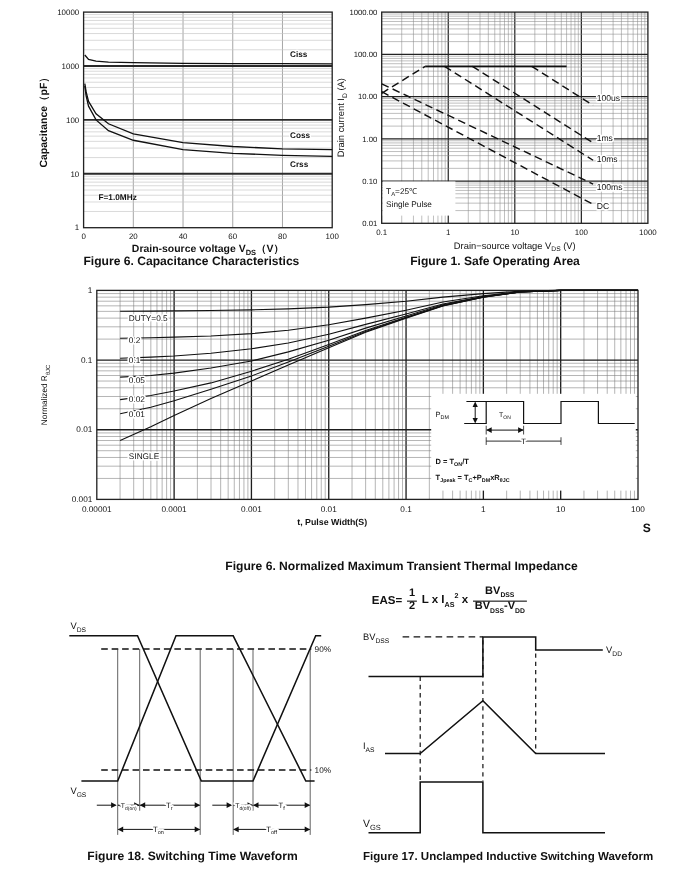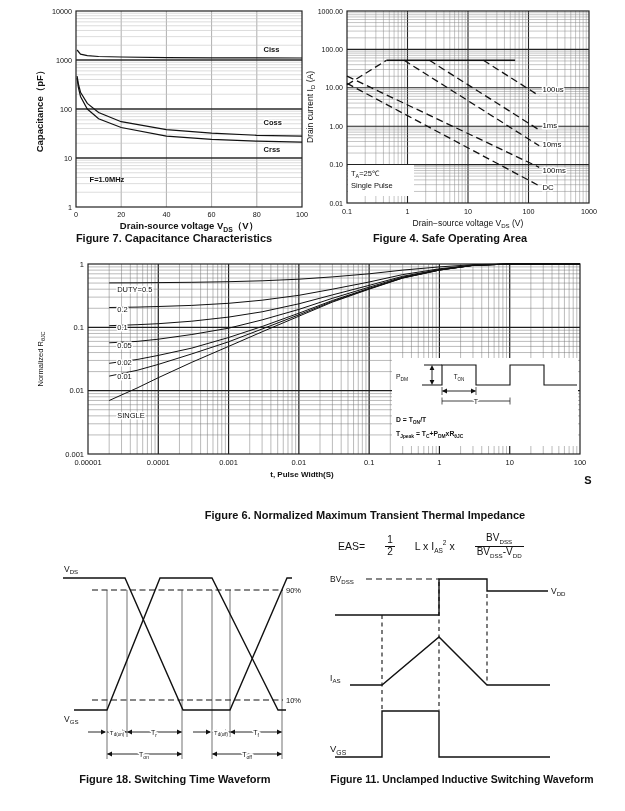--- a/index.html
+++ b/index.html
@@ -1,22 +1,22 @@
 <!DOCTYPE html>
 <html><head>
 <meta charset="utf-8">
 <style>
   html,body{margin:0;padding:0;}
   body{width:625px;height:811px;position:relative;background:#ffffff;
        font-family:"Liberation Sans",sans-serif;color:#111;overflow:hidden;}
   svg.fig{position:absolute;font-family:"Liberation Sans",sans-serif;}
   .caption{position:absolute;font-weight:bold;font-size:11px;text-align:center;color:#111;
            font-family:"Liberation Sans",sans-serif;}
-  .eas{position:absolute;left:338px;top:533px;display:flex;align-items:center;gap:20px;
-       font-size:10.5px;color:#111;}
+  .eas{position:absolute;left:338px;top:533px;display:flex;align-items:center;gap:4px;
+       font-size:10.5px;color:#111;font-weight:bold;}
   .eas .frac{display:inline-flex;flex-direction:column;align-items:center;line-height:1.05;font-size:10px;}
   .eas .frac .den{border-top:1.3px solid #111;padding:0 2px;}
   sub{font-size:0.62em;} sup{font-size:0.62em;}
 </style>
 </head>
 <body>
 
 <div>
 
   <svg class="fig" id="svg-fig7" style="left:30px;top:5px" width="288" height="228" viewBox="0 0 288 228">
@@ -74,21 +74,21 @@
       <text x="46" y="212" font-size="7.2" fill="#111" text-anchor="middle"><tspan font-size="7.2">0</tspan></text>
       <text x="91.2" y="212" font-size="7.2" fill="#111" text-anchor="middle"><tspan font-size="7.2">20</tspan></text>
       <text x="136.4" y="212" font-size="7.2" fill="#111" text-anchor="middle"><tspan font-size="7.2">40</tspan></text>
       <text x="181.6" y="212" font-size="7.2" fill="#111" text-anchor="middle"><tspan font-size="7.2">60</tspan></text>
       <text x="226.8" y="212" font-size="7.2" fill="#111" text-anchor="middle"><tspan font-size="7.2">80</tspan></text>
       <text x="272" y="212" font-size="7.2" fill="#111" text-anchor="middle"><tspan font-size="7.2">100</tspan></text>
       <text x="159" y="224" font-size="9.5" fill="#111" text-anchor="middle" font-weight="bold"><tspan font-size="9.5">Drain-source voltage V</tspan><tspan dy="2.7" font-size="6.8">DS</tspan><tspan dy="-2.7" font-size="9.5">（V）</tspan></text>
       <text x="13" y="104" font-size="9.5" fill="#111" text-anchor="middle" font-weight="bold" transform="rotate(-90 13 104)"><tspan font-size="9.5">Capacitance（pF）</tspan></text>
       <text x="59.56" y="177.2476510623246" font-size="7.5" fill="#111" font-weight="bold"><tspan font-size="7.5">F=1.0MHz</tspan></text>
     </svg>
-  <div class="caption" style="left:38px;top:232px;width:272px">Figure 7. Capacitance Characteristics</div>
+  <div class="caption" style="left:38px;top:232px;width:272px">Figure 6. Capacitance Characteristics</div>
 
   <svg class="fig" id="svg-fig8" style="left:303px;top:5px" width="320" height="228" viewBox="0 0 320 228">
       <line x1="62.212314737670866" y1="6" x2="62.212314737670866" y2="198" stroke="#8a8a8a" stroke-width="0.5"></line>
       <line x1="72.86583591053957" y1="6" x2="72.86583591053957" y2="198" stroke="#8a8a8a" stroke-width="0.5"></line>
       <line x1="80.42462947534173" y1="6" x2="80.42462947534173" y2="198" stroke="#8a8a8a" stroke-width="0.5"></line>
       <line x1="86.28768526232913" y1="6" x2="86.28768526232913" y2="198" stroke="#8a8a8a" stroke-width="0.5"></line>
       <line x1="91.07815064821045" y1="6" x2="91.07815064821045" y2="198" stroke="#8a8a8a" stroke-width="0.5"></line>
       <line x1="95.12843142086254" y1="6" x2="95.12843142086254" y2="198" stroke="#8a8a8a" stroke-width="0.5"></line>
       <line x1="98.63694421301258" y1="6" x2="98.63694421301258" y2="198" stroke="#8a8a8a" stroke-width="0.5"></line>
       <line x1="101.73167182107915" y1="6" x2="101.73167182107915" y2="198" stroke="#8a8a8a" stroke-width="0.5"></line>
@@ -186,21 +186,21 @@
       <text x="40" y="162.1" font-size="7" fill="#111" text-anchor="end"><tspan font-size="7.0">0.10</tspan></text>
       <text x="40" y="200.5" font-size="7" fill="#111" text-anchor="end"><tspan font-size="7.0">0.01</tspan></text>
       <text x="44" y="209" font-size="7.2" fill="#111" text-anchor="middle"><tspan font-size="7.2">0.1</tspan></text>
       <text x="104.5" y="209" font-size="7.2" fill="#111" text-anchor="middle"><tspan font-size="7.2">1</tspan></text>
       <text x="165" y="209" font-size="7.2" fill="#111" text-anchor="middle"><tspan font-size="7.2">10</tspan></text>
       <text x="225.5" y="209" font-size="7.2" fill="#111" text-anchor="middle"><tspan font-size="7.2">100</tspan></text>
       <text x="286" y="209" font-size="7.2" fill="#111" text-anchor="middle"><tspan font-size="7.2">1000</tspan></text>
       <text x="165" y="221" font-size="8.5" fill="#111" text-anchor="middle"><tspan font-size="8.5">Drain−source voltage V</tspan><tspan dy="2.4" font-size="6.1">DS</tspan><tspan dy="-2.4" font-size="8.5"> (V)</tspan></text>
       <text x="10" y="102" font-size="8.5" fill="#111" text-anchor="middle" transform="rotate(-90 10 102)"><tspan font-size="8.5">Drain current I</tspan><tspan dy="2.4" font-size="6.1">D</tspan><tspan dy="-2.4" font-size="8.5"> (A)</tspan></text>
     </svg>
-  <div class="caption" style="left:310px;top:232px;width:280px">Figure 4. Safe Operating Area</div>
+  <div class="caption" style="left:310px;top:232px;width:280px">Figure 1. Safe Operating Area</div>
 
   <svg class="fig" id="svg-fig9" style="left:32px;top:258px" width="566" height="232" viewBox="0 0 566 232">
       <line x1="77.15810826666839" y1="6" x2="77.15810826666839" y2="196" stroke="#777" stroke-width="0.5"></line>
       <line x1="89.53480818886771" y1="6" x2="89.53480818886771" y2="196" stroke="#777" stroke-width="0.5"></line>
       <line x1="98.3162165333368" y1="6" x2="98.3162165333368" y2="196" stroke="#777" stroke-width="0.5"></line>
       <line x1="105.12760601904588" y1="6" x2="105.12760601904588" y2="196" stroke="#777" stroke-width="0.5"></line>
       <line x1="110.6929164555361" y1="6" x2="110.6929164555361" y2="196" stroke="#777" stroke-width="0.5"></line>
       <line x1="115.3983193838592" y1="6" x2="115.3983193838592" y2="196" stroke="#777" stroke-width="0.5"></line>
       <line x1="119.47432480000518" y1="6" x2="119.47432480000518" y2="196" stroke="#777" stroke-width="0.5"></line>
       <line x1="123.06961637773543" y1="6" x2="123.06961637773543" y2="196" stroke="#777" stroke-width="0.5"></line>
@@ -401,15 +401,15 @@
       <polyline points="33,85 137,85 137,49 185,49 185,61 246,61" fill="none" stroke="#111" stroke-width="1.4"></polyline>
       <text x="249" y="64" font-size="8.5" fill="#111"><tspan font-size="8.5">V</tspan><tspan dy="2.4" font-size="6.1">DD</tspan></text>
       <line x1="80" y1="85" x2="80" y2="181" stroke="#111" stroke-width="1.1" stroke-dasharray="4 3.5"></line>
       <line x1="137" y1="52" x2="137" y2="180" stroke="#111" stroke-width="1.1" stroke-dasharray="4 3.5"></line>
       <line x1="185" y1="64" x2="185" y2="155" stroke="#111" stroke-width="1.1" stroke-dasharray="4 3.5"></line>
       <polyline points="48,155 80,155 137,107 185,155 248,155" fill="none" stroke="#111" stroke-width="1.4"></polyline>
       <text x="28" y="151" font-size="8.5" fill="#111"><tspan font-size="8.5">I</tspan><tspan dy="2.4" font-size="6.1">AS</tspan></text>
       <polyline points="33,227 80,227 80,181 137,181 137,227 248,227" fill="none" stroke="#111" stroke-width="1.4"></polyline>
       <text x="28" y="222" font-size="9.5" fill="#111"><tspan font-size="9.5">V</tspan><tspan dy="2.7" font-size="6.8">GS</tspan></text>
     </svg>
-  <div class="caption" style="left:300px;top:773px;width:324px;font-size:10.5px">Figure 11. Unclamped Inductive Switching Waveform</div>
+  <div class="caption" style="left:300px;top:773px;width:324px;font-size:10.5px">Figure 17. Unclamped Inductive Switching Waveform</div>
 
 </div>
 
 </body></html>

